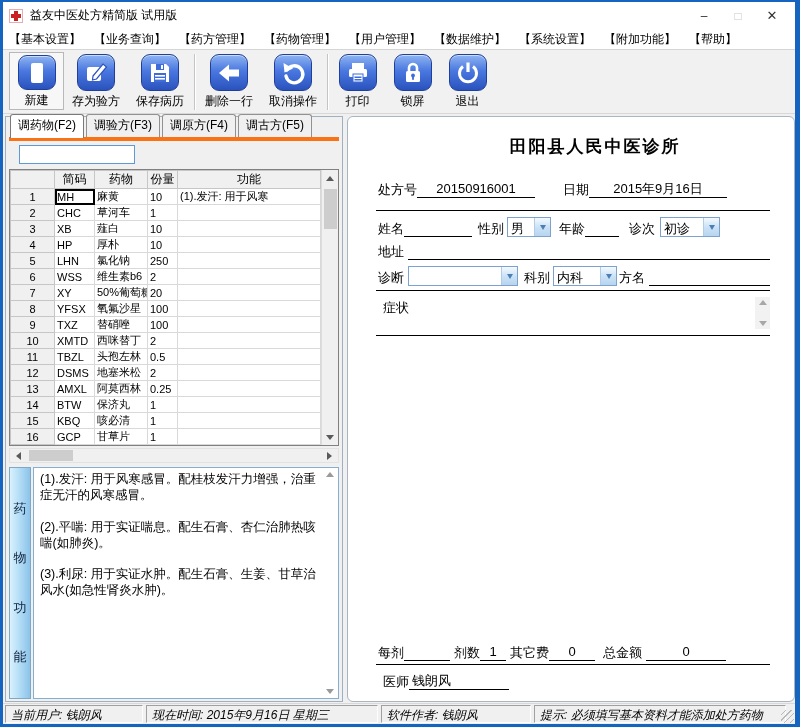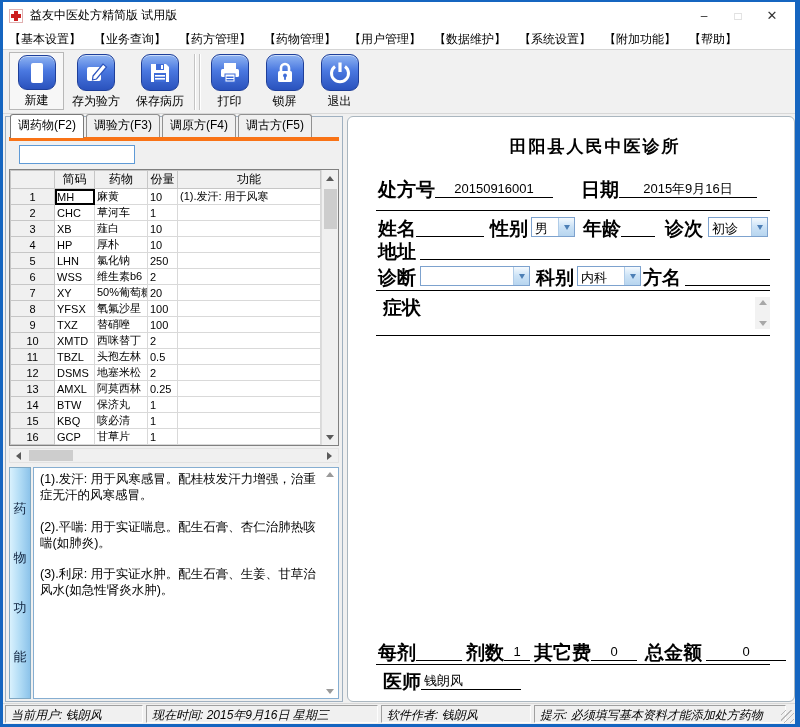--- a/index.html
+++ b/index.html
@@ -103,21 +103,21 @@
     padding:3px 0; }
   .func-sb .tri-up { border-bottom-color:#9a9a9a; }
   .func-sb .tri-down { border-top-color:#9a9a9a; }
 
   
   .right-panel { position:absolute; left:344px; top:2px; width:448px; height:586px;
     background:#fff; border:1px solid #aab6bf; border-radius:6px; overflow:hidden; }
   .clinic-title { position:absolute; top:18px; left:0; right:0; text-align:center;
     font-size:17px; font-weight:bold; letter-spacing:2px;padding-left:48px; }
   .frow { position:absolute; display:flex; align-items:flex-end; }
-  .flabel { font-size:19px; line-height:17px; white-space:nowrap;font-weight:bold; }
+  .flabel { font-size:13px; line-height:17px; white-space:nowrap; }
   .uval { display:inline-block; border-bottom:1px solid #000; text-align:center;
     font-size:13px; line-height:16px; height:17px; white-space:nowrap; }
   .uflex { flex:1; border-bottom:1px solid #000; height:17px; }
   .hr { position:absolute; left:28px; right:24px; border-top:1px solid #000; }
   .combo { display:inline-flex; align-items:stretch; height:20px; border:1px solid #7da2ce;
     background:#fff; }
   .cval { font-size:13px; padding:2px 3px 0; }
   .cbtn { width:16px; background:linear-gradient(180deg,#f5fafe 0%,#cbe2f6 50%,#b7d5ef 100%);
     border-left:1px solid #b0cce8; display:flex; align-items:center; justify-content:center; }
   .cbtn .tri-down { border-left-width:3.5px; border-right-width:3.5px; border-top-color:#4d7fb5; }
@@ -188,20 +188,37 @@
             <rect x="9" y="4" width="8" height="6" fill="#3e6cd8"></rect>
             <rect x="14" y="5" width="2" height="4" fill="#fff"></rect>
             <rect x="7" y="13" width="12" height="9" fill="#3e6cd8"></rect>
             <rect x="8" y="15" width="10" height="1.6" fill="#fff"></rect>
             <rect x="8" y="18" width="10" height="1.6" fill="#fff"></rect>
           </svg>
       </span>
       <span class="tlabel">保存病历</span>
     </div>
     <div class="tsep"></div>
+    <div class="tbtn">
+      <span class="ticon">
+        <svg width="26" height="26" viewBox="0 0 26 26">
+            <path d="M3 13 L13 4.5 v5 h10 v7 h-10 v5 Z" fill="#fff"></path>
+          </svg>
+      </span>
+      <span class="tlabel">删除一行</span>
+    </div>
+    <div class="tbtn">
+      <span class="ticon">
+        <svg width="26" height="26" viewBox="0 0 26 26">
+            <path d="M7 10 A 8.5 8.5 0 1 1 6 16" fill="none" stroke="#fff" stroke-width="3.4" stroke-linecap="round"></path>
+            <path d="M3.5 3 L4.5 12.5 L13 8.5 Z" fill="#fff"></path>
+          </svg>
+      </span>
+      <span class="tlabel">取消操作</span>
+    </div>
     <div class="tsep"></div>
     <div class="tbtn narrow">
       <span class="ticon">
         <svg width="26" height="26" viewBox="0 0 26 26">
             <rect x="7" y="3" width="12" height="6" fill="#fff"></rect>
             <rect x="4" y="9" width="18" height="8" rx="1.5" fill="#fff"></rect>
             <rect x="8" y="14" width="10" height="8" fill="#fff" stroke="#3e6cd8"></rect>
             <rect x="9.5" y="16.5" width="7" height="1.5" fill="#3e6cd8"></rect>
             <rect x="9.5" y="19" width="7" height="1.5" fill="#3e6cd8"></rect>
           </svg>

